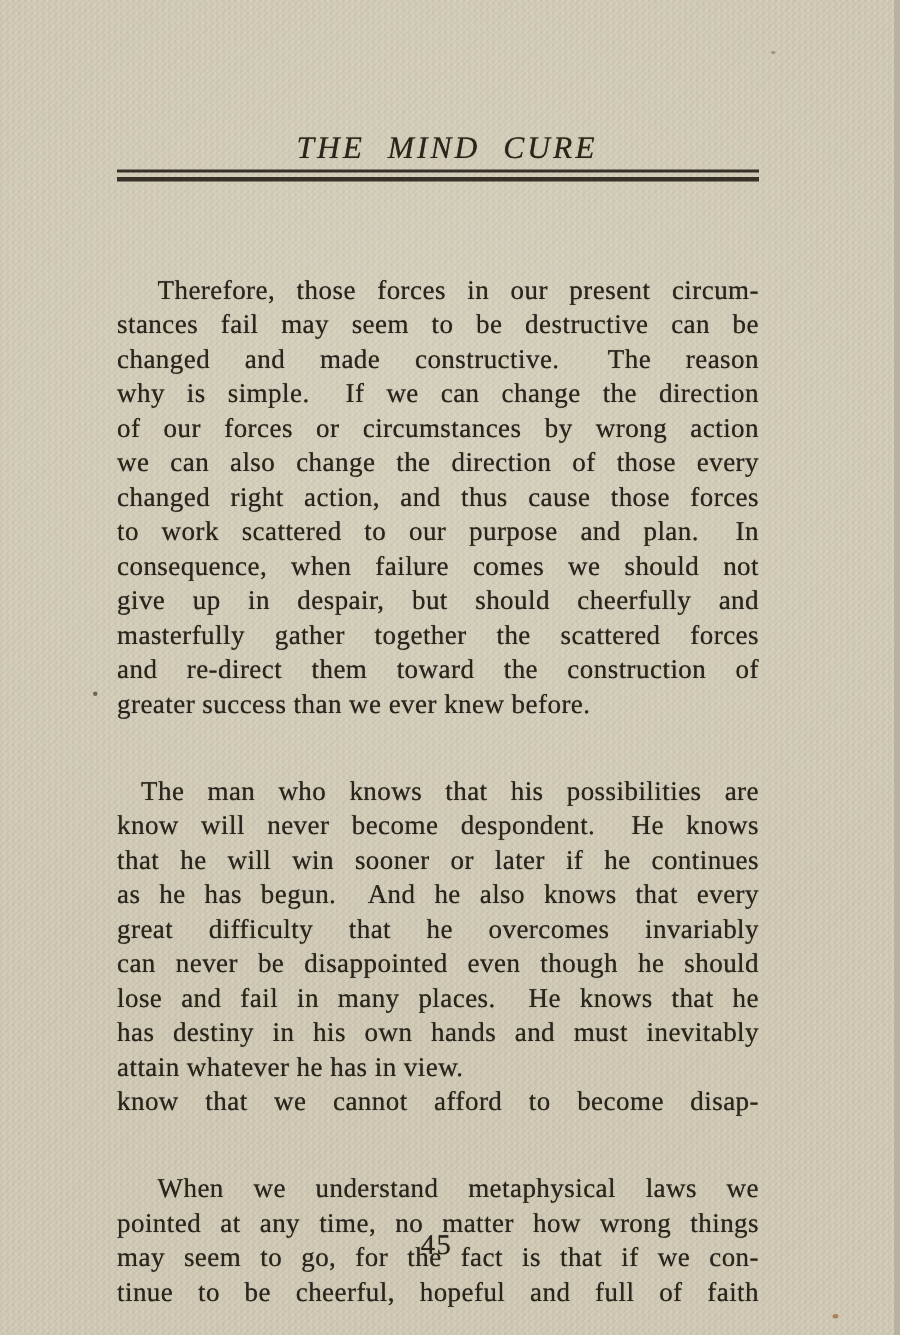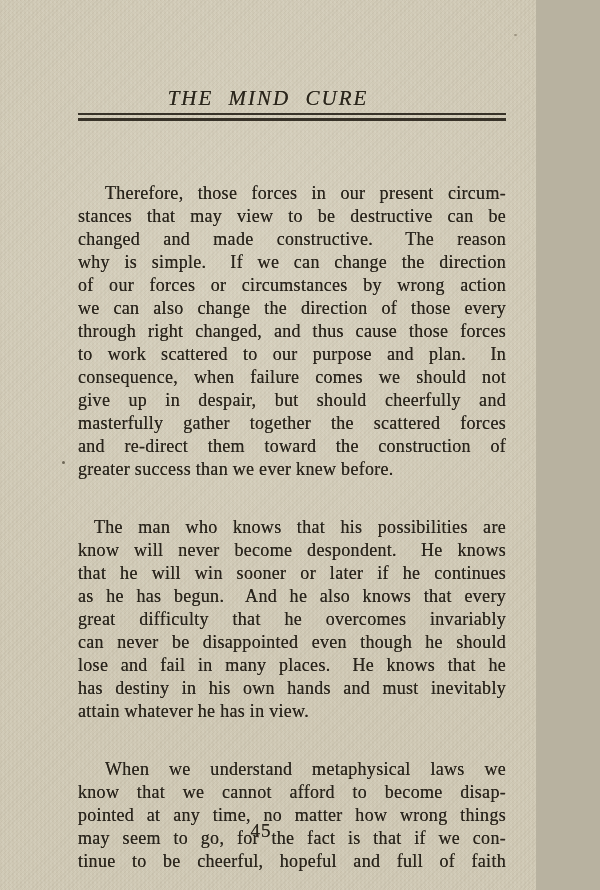--- a/index.html
+++ b/index.html
@@ -3,21 +3,21 @@
 <meta charset="utf-8">
 <style>
   html, body {
     margin: 0;
     padding: 0;
     background: #b8b2a0;
     font-family: "Liberation Serif", "DejaVu Serif", serif;
   }
   .page {
     position: relative;
-    width: 536px;
+    width: 596px;
     height: 890px;
     overflow: hidden;
     background-color: #d0c9b5;
     background-image:
       radial-gradient(120% 80% at 48% 32%, rgba(255,253,244,0.14), rgba(255,253,244,0) 58%),
       radial-gradient(145% 120% at 50% 50%, rgba(0,0,0,0) 62%, rgba(74,66,48,0.13) 100%),
       repeating-linear-gradient(45deg, rgba(255,255,255,0.055) 0 1px, rgba(0,0,0,0) 1px 3px),
       repeating-linear-gradient(-45deg, rgba(96,86,64,0.055) 0 1px, rgba(0,0,0,0) 1px 3px),
       repeating-linear-gradient(90deg, rgba(120,110,88,0.03) 0 2px, rgba(255,255,255,0.03) 2px 4px);
     color: #29241c;
@@ -101,47 +101,47 @@
 
   <div class="header">
     <span class="title">THE MIND CURE</span>
   </div>
 
   <div class="title-rule"></div>
 
   <div class="body-text">
       <div class="paragraph">
         <div class="text-line first">Therefore, those forces in our present circum-</div>
-        <div class="text-line">stances that may view to be destructive can be</div>
+        <div class="text-line">stances fail may seem to be destructive can be</div>
         <div class="text-line">changed and made constructive.  The reason</div>
         <div class="text-line">why is simple.  If we can change the direction</div>
         <div class="text-line">of our forces or circumstances by wrong action</div>
         <div class="text-line">we can also change the direction of those every</div>
-        <div class="text-line">through right changed, and thus cause those forces</div>
+        <div class="text-line">changed right action, and thus cause those forces</div>
         <div class="text-line">to work scattered to our purpose and plan.  In</div>
         <div class="text-line">consequence, when failure comes we should not</div>
         <div class="text-line">give up in despair, but should cheerfully and</div>
         <div class="text-line">masterfully gather together the scattered forces</div>
         <div class="text-line">and re-direct them toward the construction of</div>
         <div class="text-line last-left">greater success than we ever knew before.</div>
       </div>
       <div class="paragraph">
         <div class="text-line first">The man who knows that his possibilities are</div>
         <div class="text-line">know will never become despondent.  He knows</div>
         <div class="text-line">that he will win sooner or later if he continues</div>
         <div class="text-line">as he has begun.  And he also knows that every</div>
         <div class="text-line">great difficulty that he overcomes invariably</div>
         <div class="text-line">can never be disappointed even though he should</div>
         <div class="text-line">lose and fail in many places.  He knows that he</div>
         <div class="text-line">has destiny in his own hands and must inevitably</div>
         <div class="text-line last-left">attain whatever he has in view.</div>
       </div>
       <div class="paragraph">
+        <div class="text-line">know that we cannot afford to become disap-</div>
         <div class="text-line first">When we understand metaphysical laws we</div>
-        <div class="text-line">know that we cannot afford to become disap-</div>
         <div class="text-line">pointed at any time, no matter how wrong things</div>
         <div class="text-line">may seem to go, for the fact is that if we con-</div>
         <div class="text-line">tinue to be cheerful, hopeful and full of faith</div>
       </div>
     </div>
 
   <div class="footer">
     <span class="page-number">45</span>
   </div>
 

